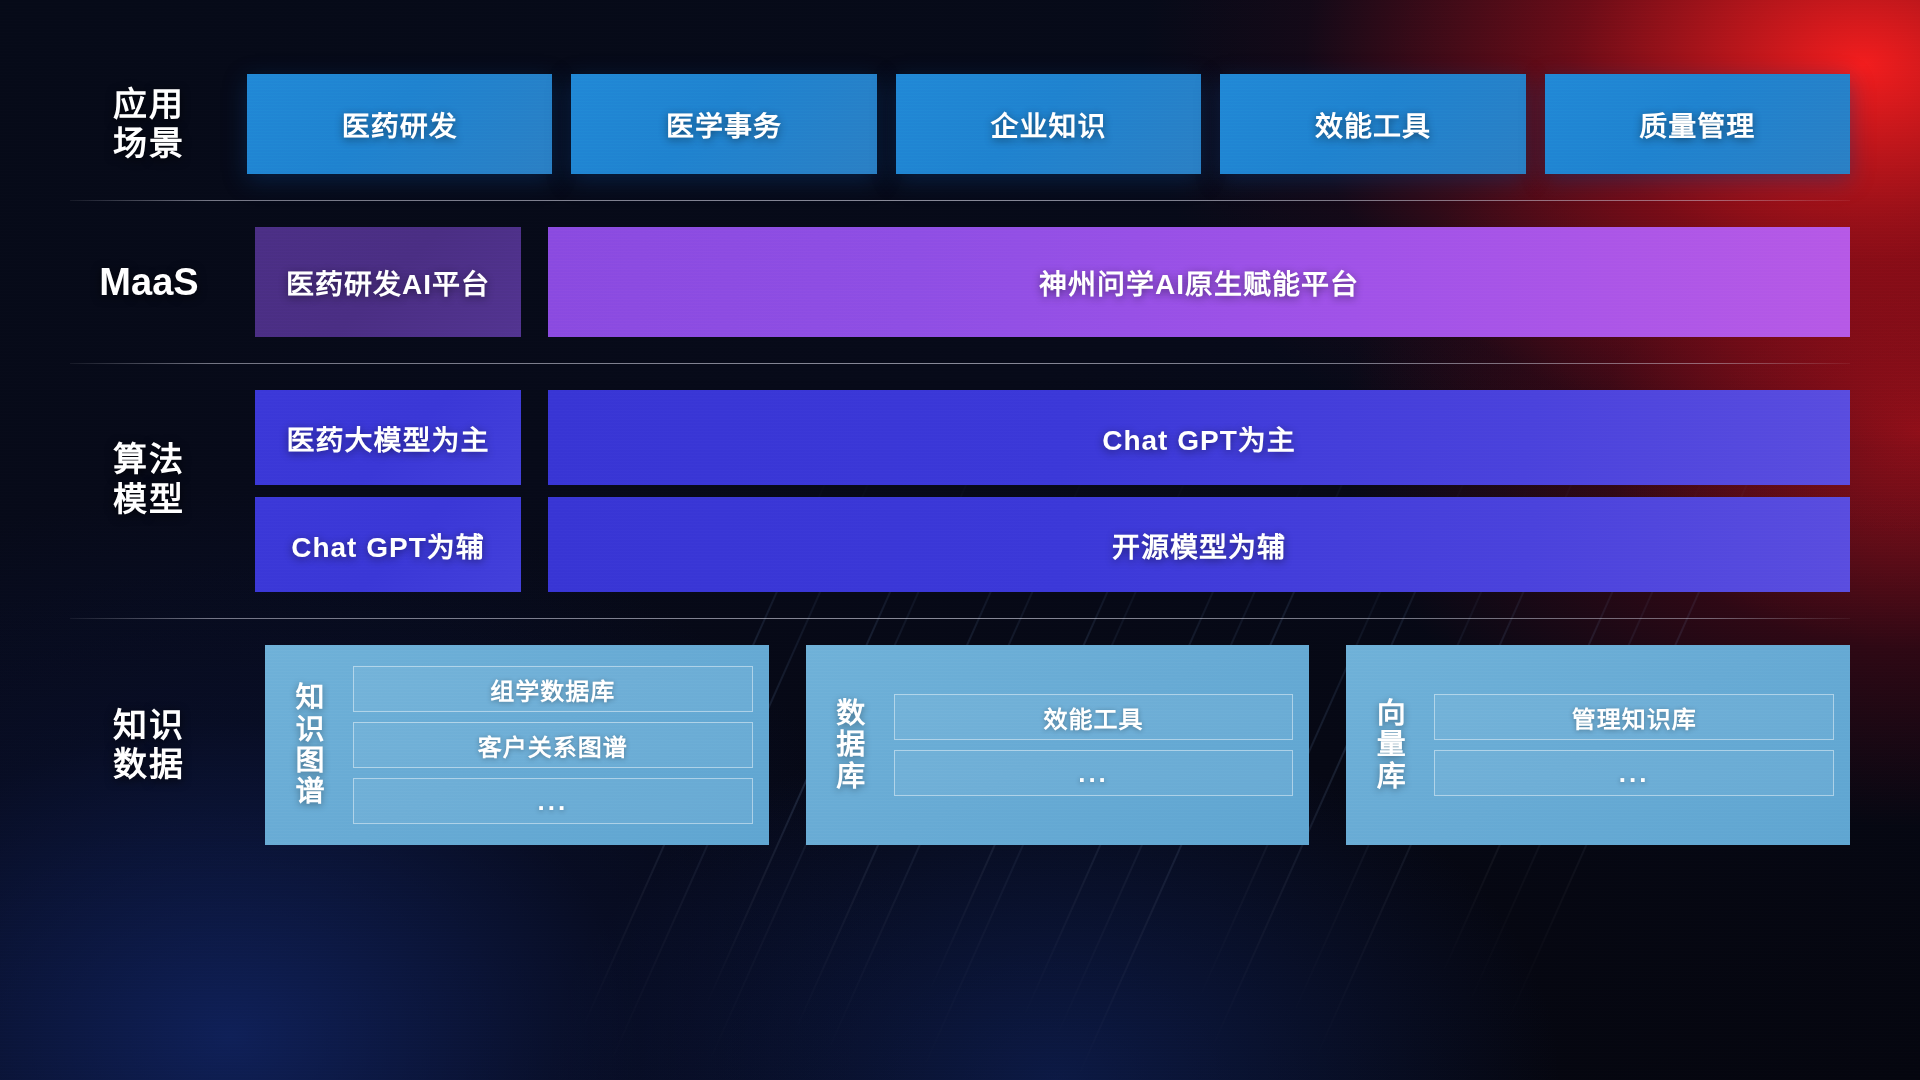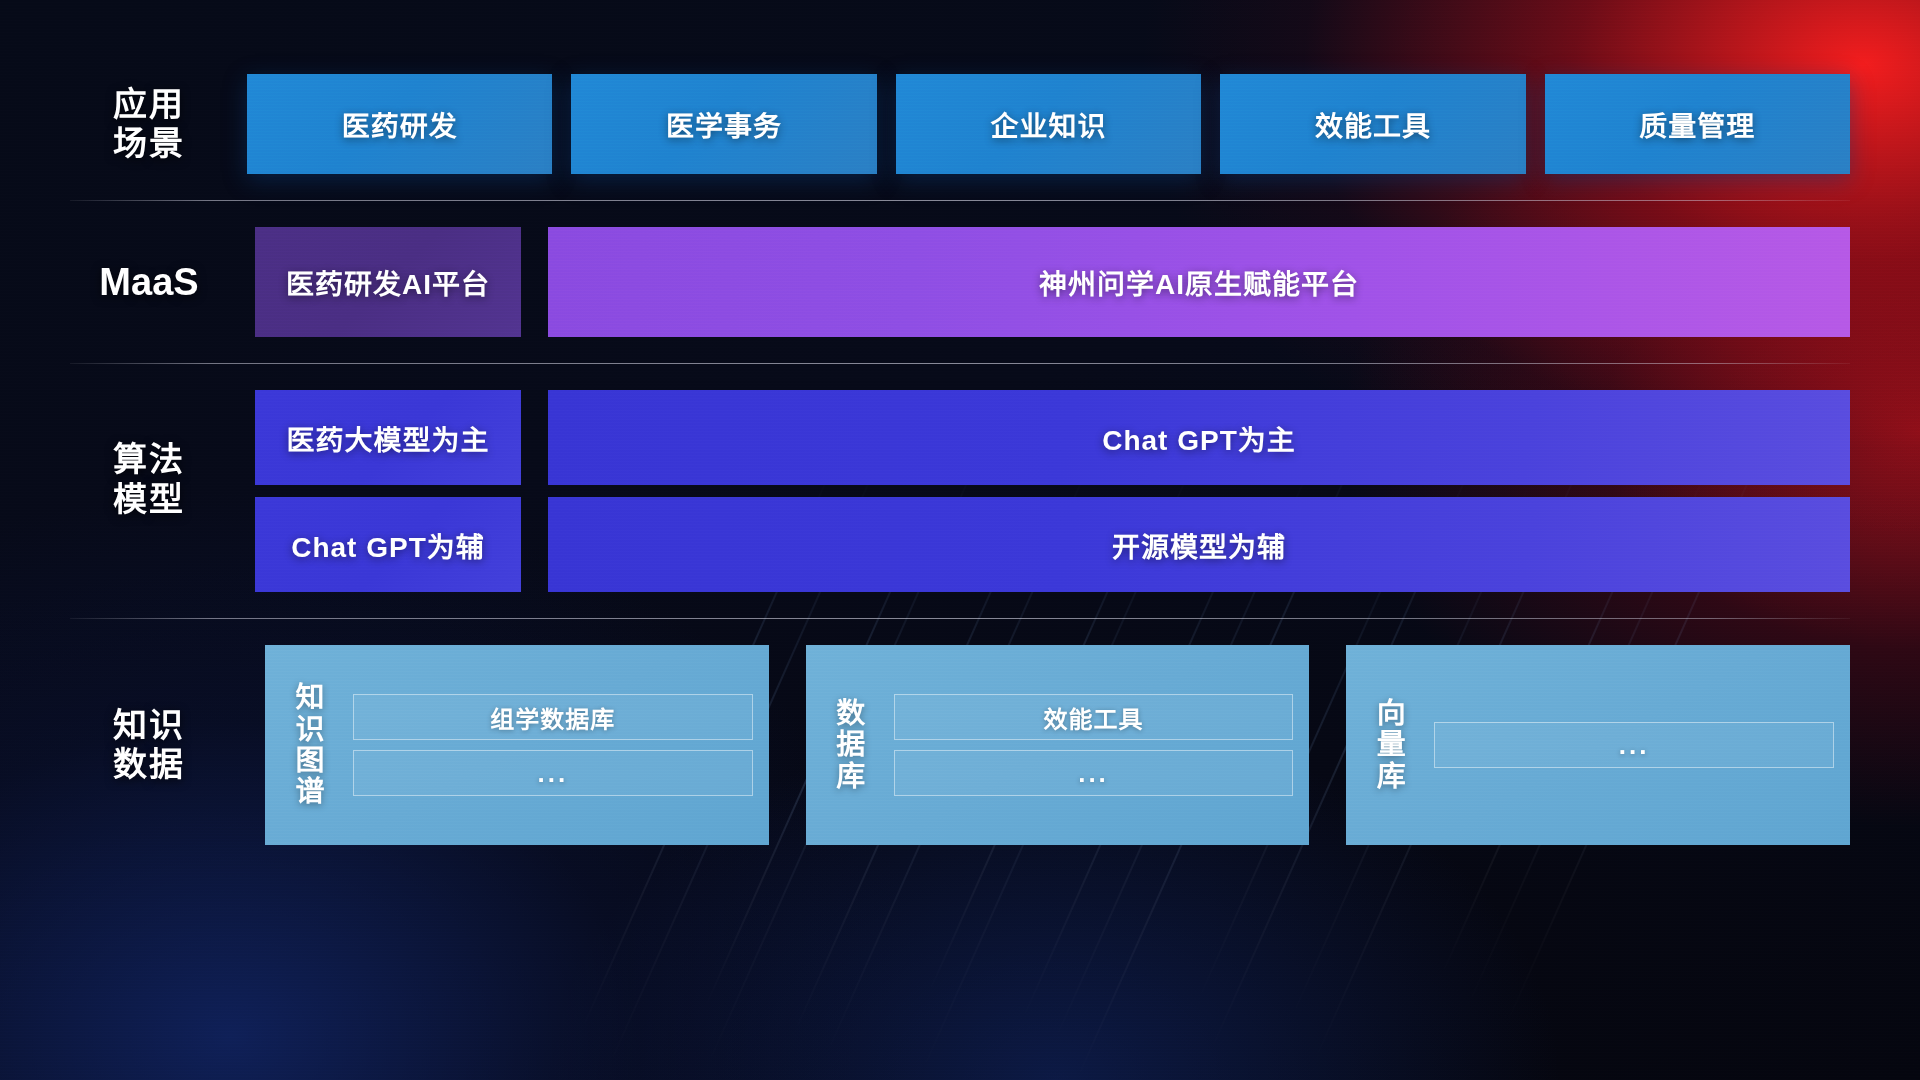--- a/index.html
+++ b/index.html
@@ -278,20 +278,21 @@
 
         <div class="know-group">
           <div class="know-vlabel">
             <span>知</span>
             <span>识</span>
             <span>图</span>
             <span>谱</span>
           </div>
           <div class="know-items">
             <div class="know-item">组学数据库</div>
+            <div class="know-item">客户关系图谱</div>
             <div class="know-item ellipsis">...</div>
           </div>
         </div>
 
         <div class="know-group">
           <div class="know-vlabel">
             <span>数</span>
             <span>据</span>
             <span>库</span>
           </div>
@@ -301,20 +302,21 @@
           </div>
         </div>
 
         <div class="know-group">
           <div class="know-vlabel">
             <span>向</span>
             <span>量</span>
             <span>库</span>
           </div>
           <div class="know-items">
+            <div class="know-item">管理知识库</div>
             <div class="know-item ellipsis">...</div>
           </div>
         </div>
 
       </div>
     </div>
 
   </div>
 </div>
 

